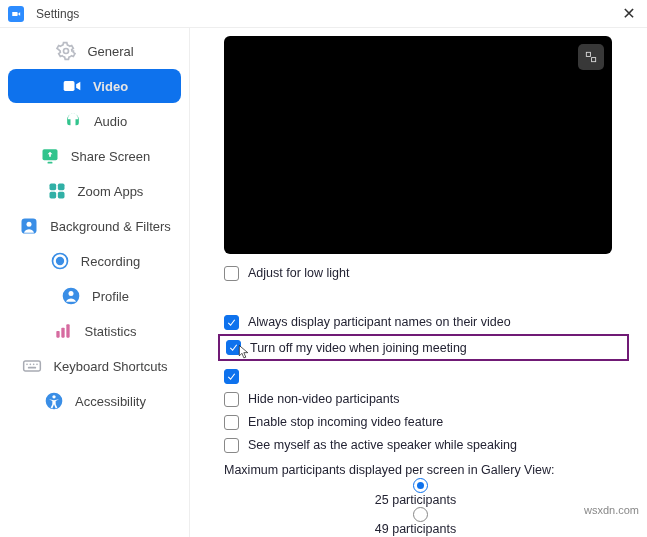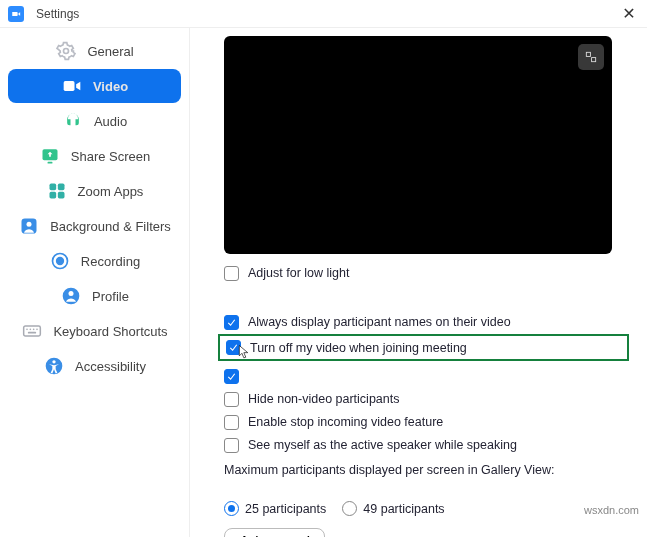--- a/index.html
+++ b/index.html
@@ -21,25 +21,25 @@
 .preview { width: 388px; height: 218px; background: #000; border-radius: 6px; position: relative; }
 .expand-btn { position: absolute; top: 8px; right: 8px; width: 26px; height: 26px; background: rgba(80,80,80,0.7); border-radius: 5px; display:flex; align-items:center; justify-content:center; cursor:pointer; }
 .expand-btn svg { width:14px; height:14px; stroke:#ddd; fill:none; stroke-width:1.5; }
 .check-row { display: flex; align-items: flex-start; margin-top: 12px; }
 .check-row.tight { margin-top: 8px; }
 .checkbox { width: 15px; height: 15px; border: 1.2px solid #888; border-radius: 3px; margin-right: 9px; display:flex; align-items:center; justify-content:center; flex-shrink:0; cursor:pointer; }
 .checkbox.checked { background: #0e72ed; border-color: #0e72ed; }
 .checkbox.checked svg { width:11px; height:11px; stroke:#fff; stroke-width:2.5; fill:none; }
 .check-label { font-size: 12.5px; color: #232333; }
 .section-gap { height: 26px; }
-.highlight-box { border: 2px solid #15803d; padding: 4px 6px; margin: 4px -6px 4px -6px; display:flex; align-items:center; position: relative; }
+.highlight-box { border: 2px solid #701a75; padding: 4px 6px; margin: 4px -6px 4px -6px; display:flex; align-items:center; position: relative; }
 .cursor { position: absolute; left: 18px; top: 8px; }
 .cursor svg { width: 13px; height: 16px; }
 .gallery-label { font-size: 12.5px; color: #232333; margin-top: 10px; }
-.radio-row { display:flex; align-items:center; margin-top: 24px; }
+.radio-row { display:flex; align-items:center; margin-top: 1px; flex-direction: column; }
 .radio { width: 15px; height: 15px; border: 1.5px solid #888; border-radius: 50%; margin-right: 6px; display:flex; align-items:center; justify-content:center; cursor:pointer; flex-shrink:0; }
 .radio.checked { border-color: #0e72ed; }
 .radio.checked::after { content:''; width:7px; height:7px; background:#0e72ed; border-radius:50%; }
 .radio-label { font-size: 12.5px; margin-right: 16px; }
 .adv-btn { margin-top: 12px; padding: 5px 14px; border: 1px solid #bbb; background:#fff; border-radius:8px; font-size:16px; cursor:pointer; }
 .watermark { position:absolute; bottom:21px; right:8px; font-size:11px; color:#888; }
 </style>
 </head>
 <body>
 
@@ -126,20 +126,30 @@
           <svg viewBox="0 0 24 24" fill="#3a8ee6">
             <circle cx="12" cy="12" r="10"></circle>
             <circle cx="12" cy="9" r="3" fill="#fff"></circle>
             <path d="M6 19c1-3 4-4 6-4s5 1 6 4" fill="#fff"></path>
           </svg>
         </span>
       <span class="nav-label">Profile</span>
     </div>
     <div class="nav-item">
       <span class="nav-icon">
+          <svg viewBox="0 0 24 24" fill="#d66ba0">
+            <rect x="4" y="12" width="4" height="8" rx="1"></rect>
+            <rect x="10" y="8" width="4" height="12" rx="1"></rect>
+            <rect x="16" y="4" width="4" height="16" rx="1"></rect>
+          </svg>
+        </span>
+      <span class="nav-label">Statistics</span>
+    </div>
+    <div class="nav-item">
+      <span class="nav-icon">
           <svg viewBox="0 0 24 24" fill="none" stroke="#a8abb3" stroke-width="1.8">
             <rect x="2" y="6" width="20" height="12" rx="2"></rect>
             <line x1="6" y1="10" x2="6" y2="10" stroke-linecap="round" stroke-width="2"></line>
             <line x1="10" y1="10" x2="10" y2="10" stroke-linecap="round" stroke-width="2"></line>
             <line x1="14" y1="10" x2="14" y2="10" stroke-linecap="round" stroke-width="2"></line>
             <line x1="18" y1="10" x2="18" y2="10" stroke-linecap="round" stroke-width="2"></line>
             <line x1="8" y1="14" x2="16" y2="14" stroke-linecap="round" stroke-width="2"></line>
           </svg>
         </span>
       <span class="nav-label">Keyboard Shortcuts</span>

